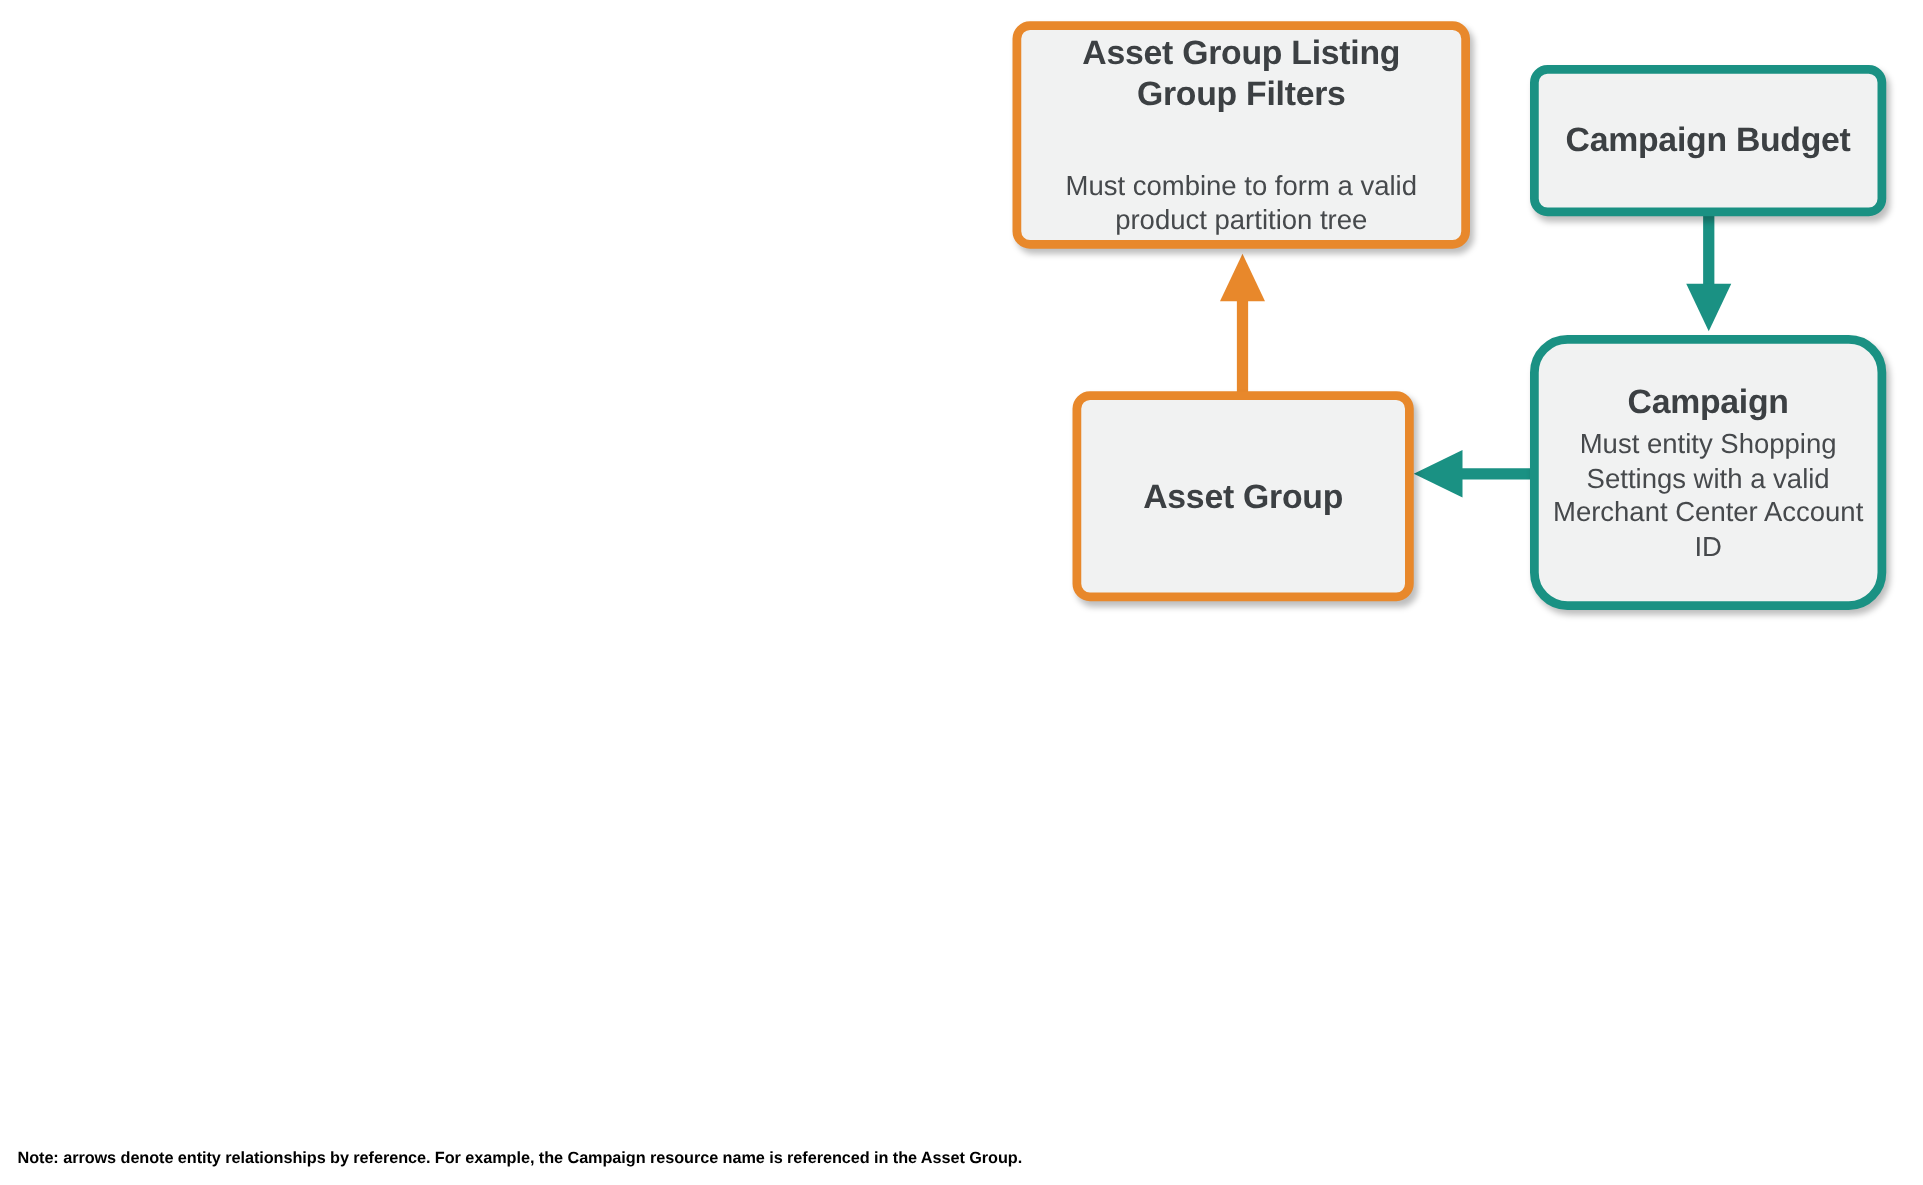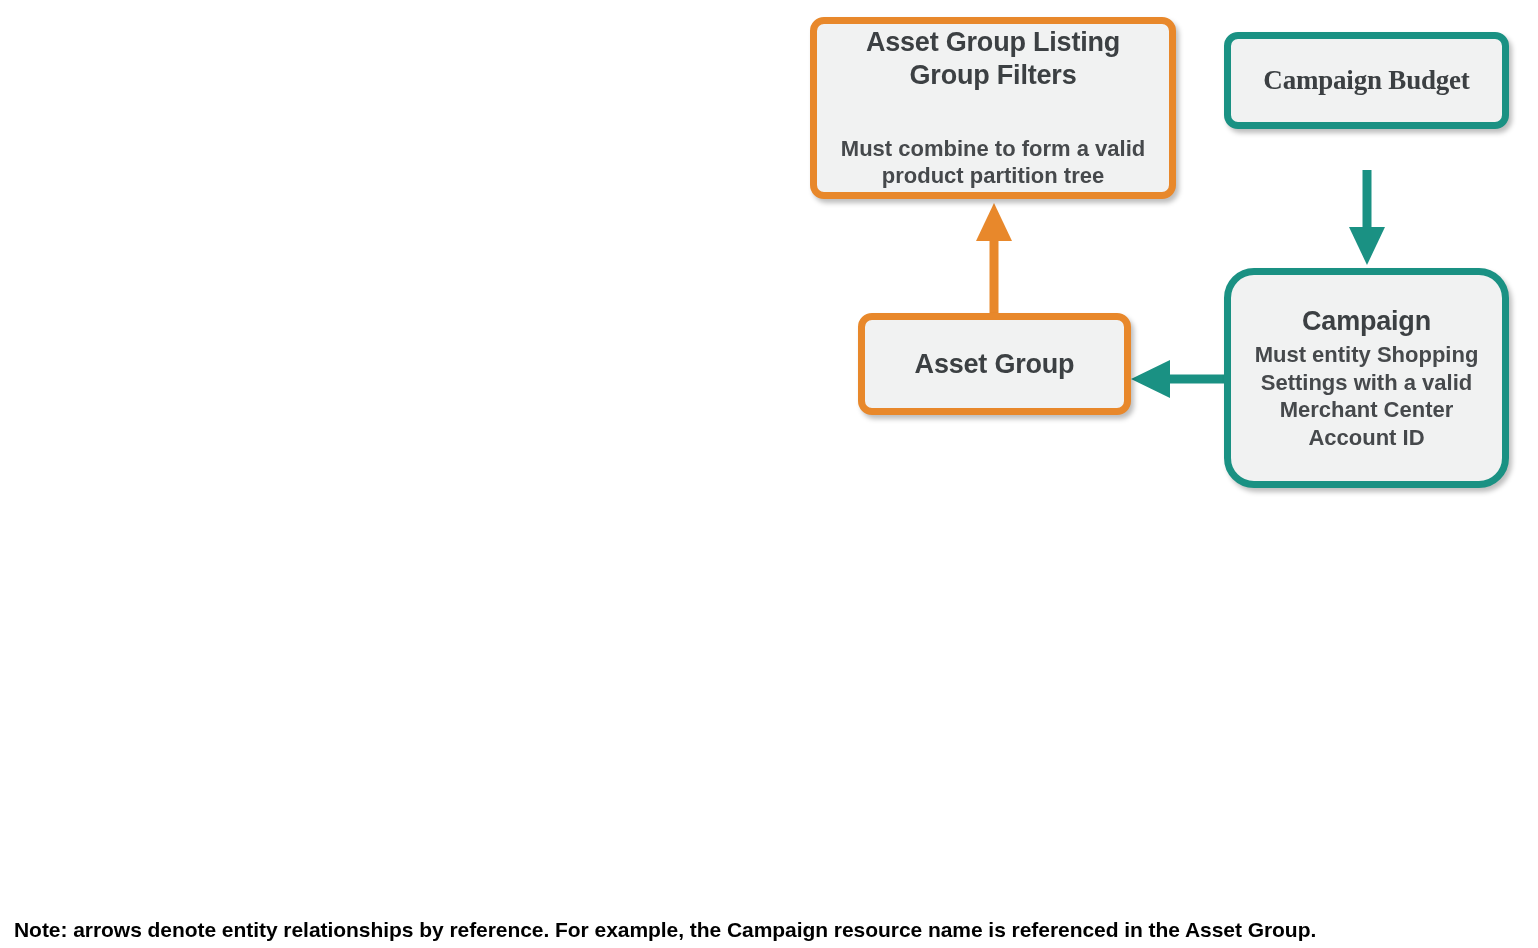--- a/index.html
+++ b/index.html
@@ -56,47 +56,47 @@
   .entity-title {
     font-size: 27px;
     font-weight: bold;
     color: #3c4043;
     line-height: 1.22;
     letter-spacing: -0.2px;
     padding: 0 8px;
   }
   .entity-desc {
     font-size: 22px;
-    font-weight: bold;
+    font-weight: normal;
     color: #46494c;
     line-height: 1.25;
     padding: 0 10px;
     margin-top: 4px;
   }
 
   
   #box-asset-group-listing-group-filters {
     left: 810px;  top: 17px;   width: 366px;  height: 182px;
   }
   #box-campaign-budget {
-    left: 1224px; top: 32px;   width: 285px;  height: 97px; font-family: Liberation Serif, serif;
+    left: 1224px; top: 52px;   width: 285px;  height: 121px;
   }
   #box-asset-group {
-    left: 858px;  top: 313px;  width: 273px;  height: 102px;
+    left: 858px;  top: 313px;  width: 273px;  height: 168px;
   }
   #box-campaign {
     left: 1224px; top: 268px;  width: 285px;  height: 220px; border-radius: 30px;
   }
 
   
   #diagram-note {
     position: absolute;
     left: 14px;
     top: 918px;
-    font-size: 21px;
+    font-size: 13px;
     font-weight: bold;
     color: #000000;
     letter-spacing: -0.05px;
     white-space: nowrap;
     z-index: 3;
   }
 </style>
 </head>
 <body>
 

